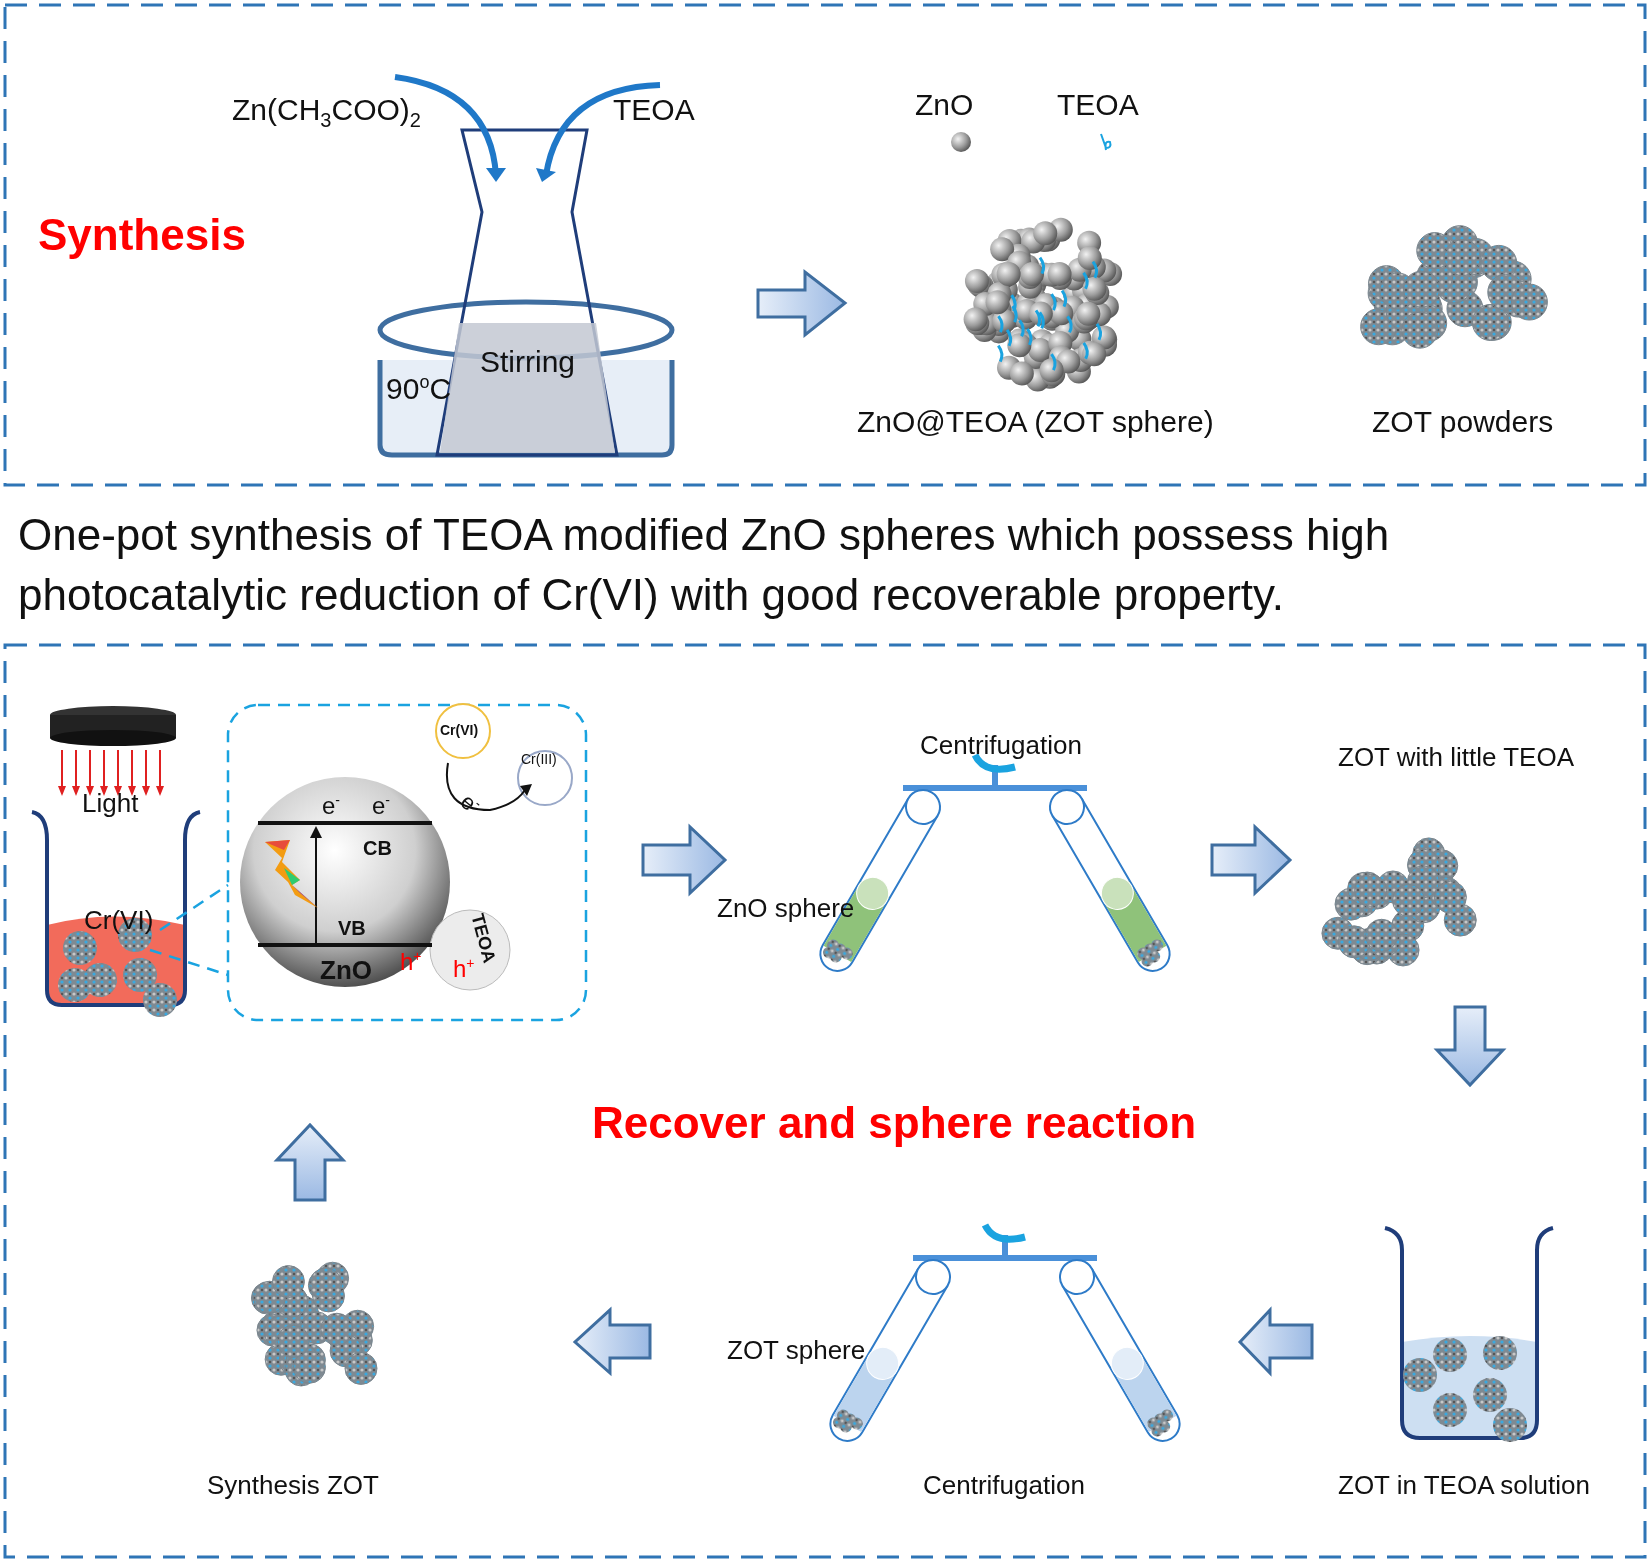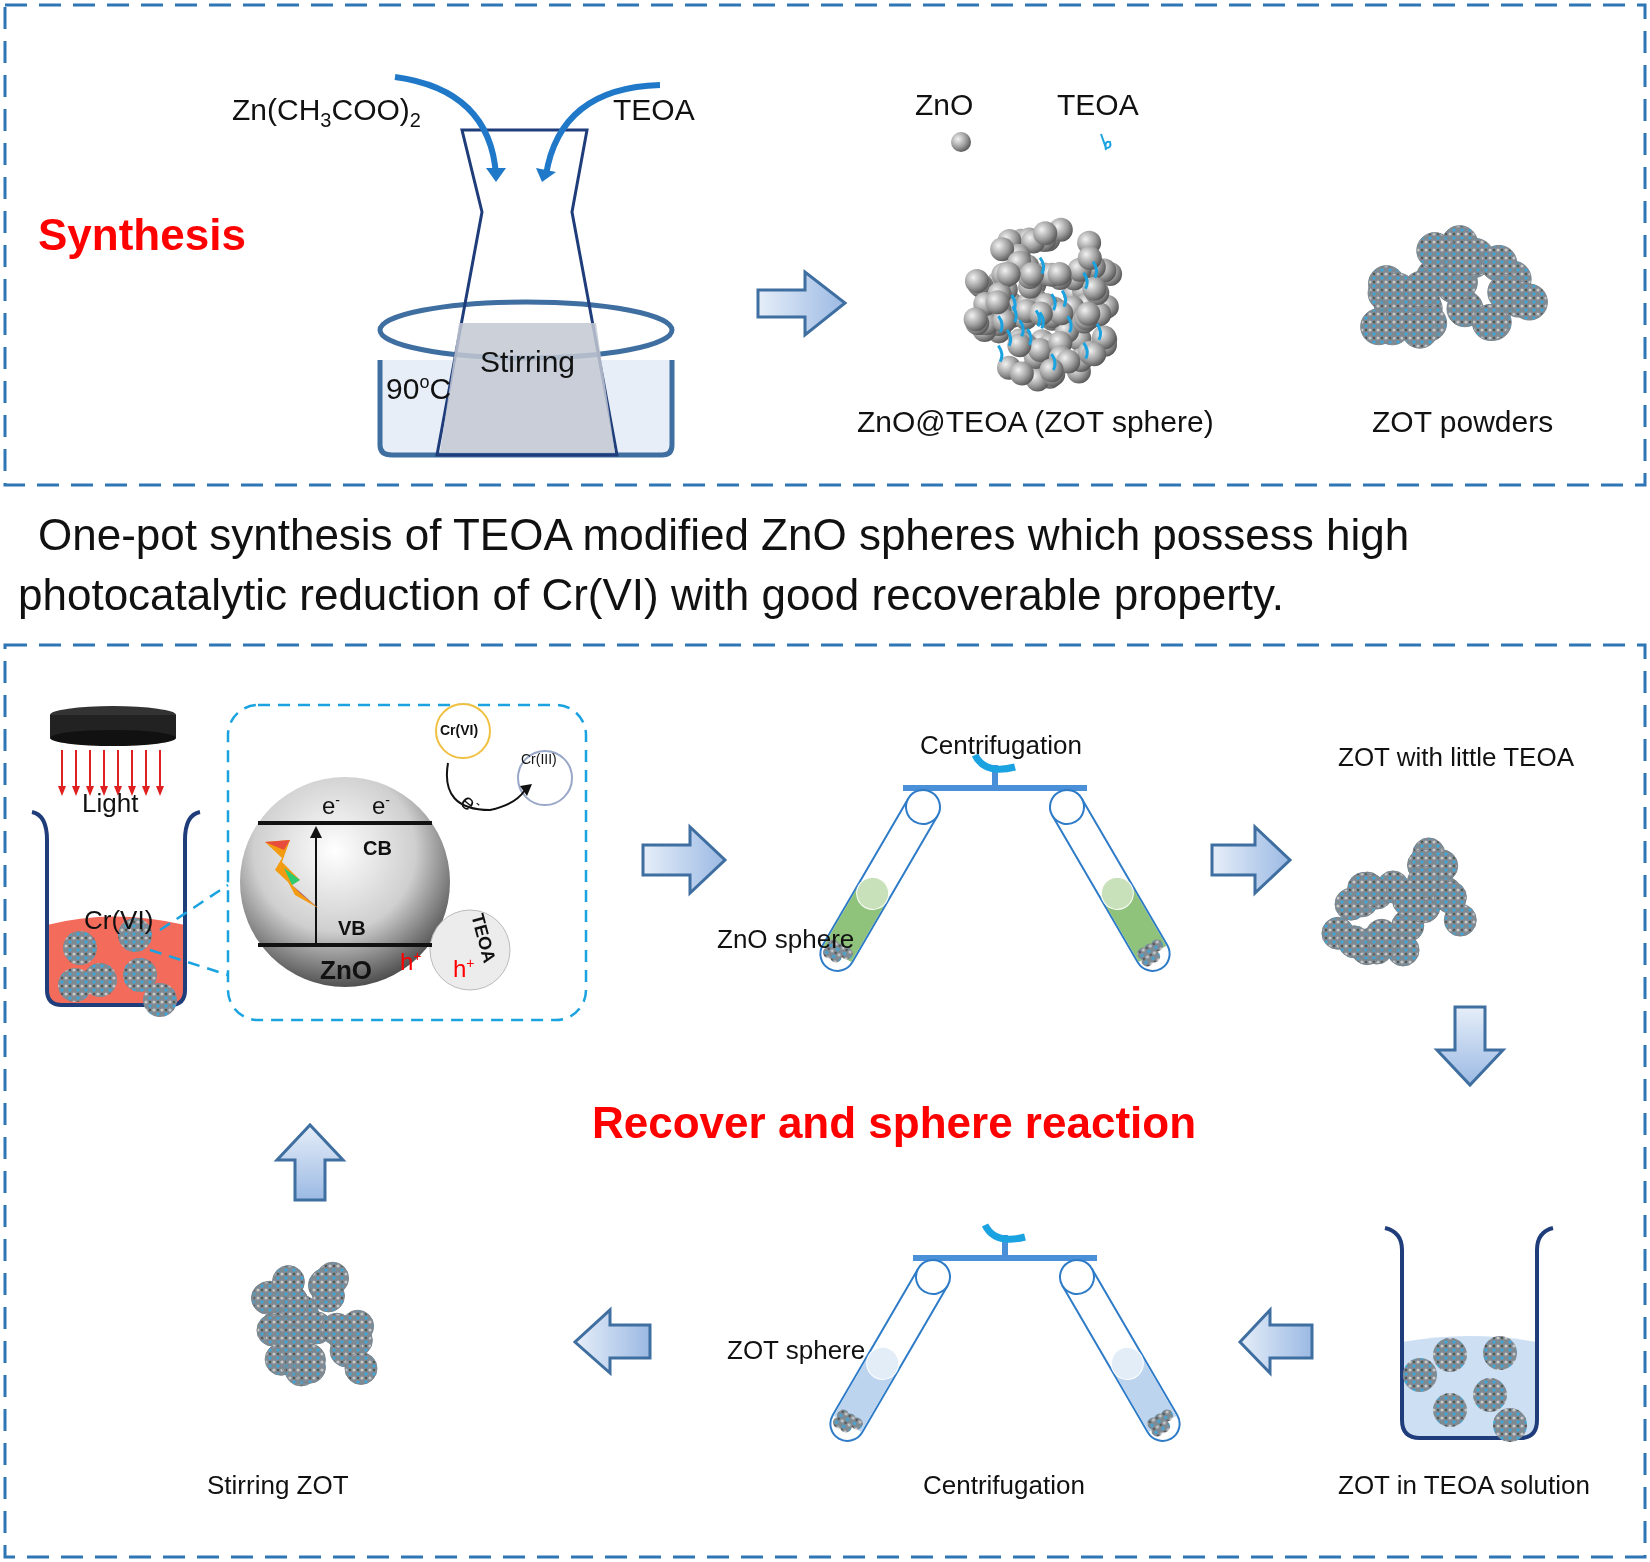--- a/index.html
+++ b/index.html
@@ -427,38 +427,38 @@
 <div class="txt" style="left:613px;top:93px;font-size:30px;">TEOA</div>
 <div class="txt" style="left:480px;top:345px;font-size:30px;">Stirring</div>
 <div class="txt" style="left:386px;top:372px;font-size:30px;">
   <span>90</span><sup style="font-size:18px;">o</sup><span>C</span>
 </div>
 <div class="txt" style="left:915px;top:88px;font-size:30px;">ZnO</div>
 <div class="txt" style="left:1057px;top:88px;font-size:30px;">TEOA</div>
 <div class="txt" style="left:857px;top:405px;font-size:30px;">ZnO@TEOA (ZOT sphere)</div>
 <div class="txt" style="left:1372px;top:405px;font-size:30px;">ZOT powders</div>
 
-<div class="txt" style="left:18px;top:510px;font-size:44px;margin-left:20px;">One-pot synthesis of TEOA modified ZnO spheres which possess high</div>
+<div class="txt" style="left:18px;top:510px;font-size:44px;">One-pot synthesis of TEOA modified ZnO spheres which possess high</div>
 <div class="txt" style="left:18px;top:570px;font-size:44px;">photocatalytic reduction of Cr(VI) with good recoverable property.</div>
 
 <div class="txt" style="left:592px;top:1098px;font-size:44px;font-weight:bold;color:#ff0000;">Recover and sphere reaction</div>
 <div class="txt" style="left:82px;top:788px;font-size:26px;text-align:right;">Light</div>
 <div class="txt" style="left:84px;top:905px;font-size:26px;">Cr(VI)</div>
 
 <div class="txt" style="left:343px;top:837px;font-size:20px;font-weight:bold;margin-left:20px;">CB</div>
 <div class="txt" style="left:338px;top:917px;font-size:20px;font-weight:bold;">VB</div>
 <div class="txt" style="left:320px;top:955px;font-size:26px;font-weight:bold;">ZnO</div>
 <div class="txt" style="left:322px;top:792px;font-size:24px;"><span>e</span><sup style="font-size:14px;">-</sup></div>
 <div class="txt" style="left:372px;top:792px;font-size:24px;"><span>e</span><sup style="font-size:14px;">-</sup></div>
 <div class="txt" style="left:462px;top:790px;font-size:22px;transform:rotate(40deg);"><span>e</span><sup style="font-size:14px;">-</sup></div>
 <div class="txt" style="left:400px;top:948px;font-size:24px;color:#ff0000;"><span>h</span><sup style="font-size:14px;">+</sup></div>
 <div class="txt" style="left:453px;top:955px;font-size:24px;color:#ff0000;"><span>h</span><sup style="font-size:14px;">+</sup></div>
 <div class="txt" style="left:458px;top:928px;font-size:18px;font-weight:bold;transform:rotate(75deg);">TEOA</div>
 <div class="txt" style="left:440px;top:722px;font-size:14px;font-weight:bold;">Cr(VI)</div>
 <div class="txt" style="left:521px;top:751px;font-size:14px;">Cr(III)</div>
 
 <div class="txt" style="left:920px;top:730px;font-size:26px;">Centrifugation</div>
-<div class="txt" style="left:717px;top:893px;font-size:26px;margin-top:31px;">ZnO sphere</div>
+<div class="txt" style="left:717px;top:893px;font-size:26px;">ZnO sphere</div>
 <div class="txt" style="left:1338px;top:742px;font-size:26px;">ZOT with little TEOA</div>
 <div class="txt" style="left:1338px;top:1470px;font-size:26px;">ZOT in TEOA solution</div>
 <div class="txt" style="left:923px;top:1470px;font-size:26px;">Centrifugation</div>
 <div class="txt" style="left:727px;top:1335px;font-size:26px;">ZOT sphere</div>
-<div class="txt" style="left:207px;top:1470px;font-size:26px;">Stirring ZOT</div>
+<div class="txt" style="left:207px;top:1470px;font-size:26px;">Synthesis ZOT</div>
 
 </body></html>

